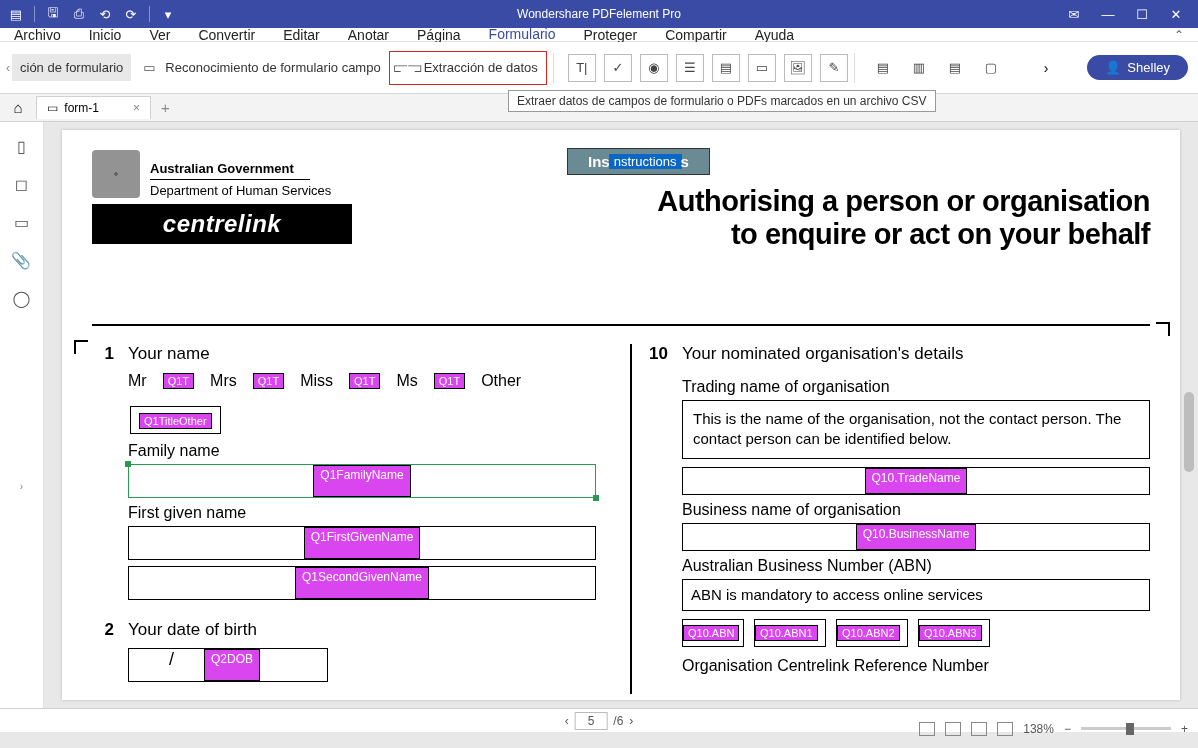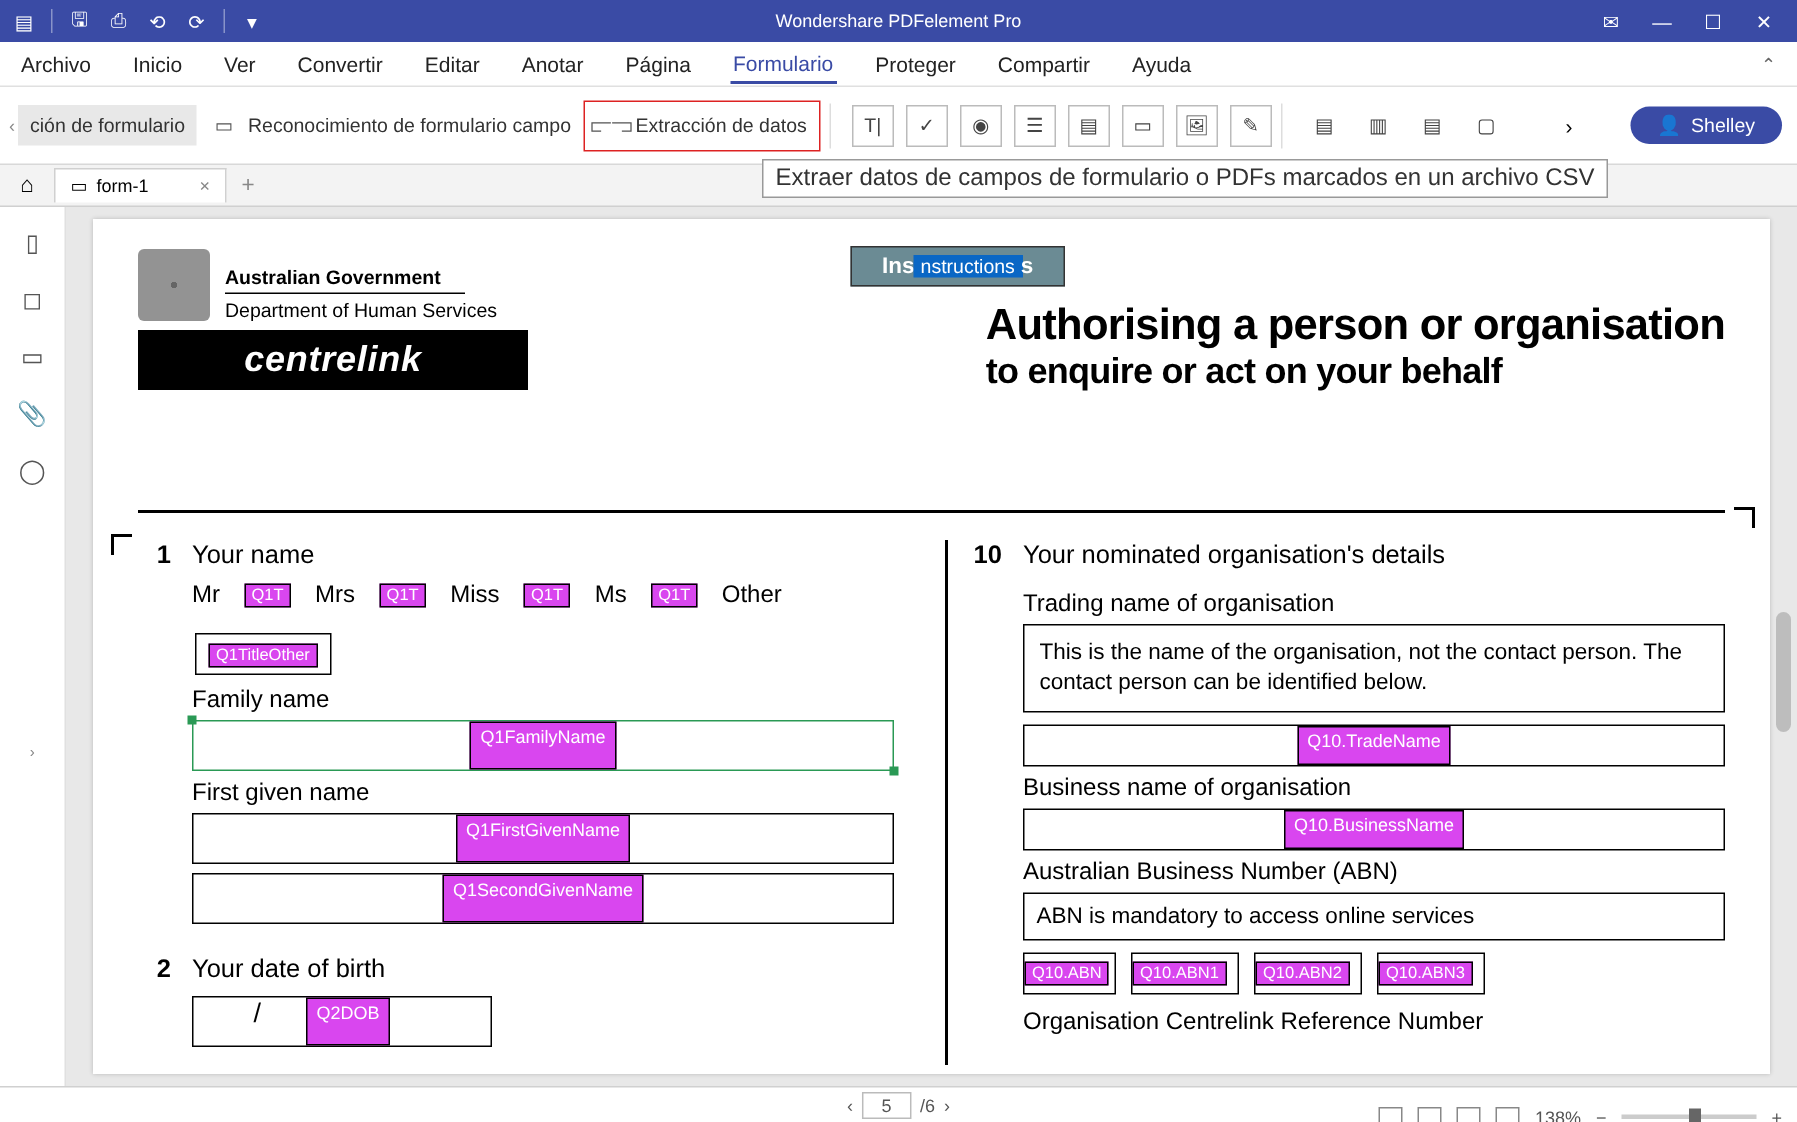--- a/index.html
+++ b/index.html
@@ -7,37 +7,37 @@
 
 
 .titlebar { height: 28px; background: #3a4ba5; display: flex; align-items: center; color: #fff; position: relative; }
 .titlebar .qat { display: flex; align-items: center; gap: 10px; padding-left: 8px; }
 .titlebar .qat-ico { width: 16px; height: 16px; display: flex; align-items: center; justify-content: center; font-size: 13px; }
 .titlebar .apptitle { position: absolute; left: 50%; transform: translateX(-50%); font-size: 12px; }
 .titlebar .winbtns { position: absolute; right: 0; display: flex; gap: 18px; padding-right: 14px; align-items: center; }
 .titlebar .winbtn { width: 16px; height: 16px; display:flex; align-items:center; justify-content:center; font-size:13px; }
 
 
-.menubar { height: 30px; background: #fff; display: flex; align-items: center; padding: 4px 12px; gap: 24px; border-bottom: 1px solid #e0e0e0; position: relative; }
+.menubar { height: 14px; background: #fff; display: flex; align-items: center; padding: 4px 12px; gap: 24px; border-bottom: 1px solid #e0e0e0; position: relative; }
 .menubar .menuitem { font-size: 14px; color: #222; cursor: pointer; padding: 4px 2px; }
 .menubar .menuitem.active { color: #3a4ba5; border-bottom: 2px solid #3a4ba5; }
 .menubar .chev { position: absolute; right: 14px; font-size: 12px; color: #666; }
 
 
 .ribbon { height: 52px; background: #fff; display: flex; align-items: center; padding: 0 4px; border-bottom: 1px solid #d8d8d8; position: relative; }
 .ribbon .rbtn { display: flex; align-items: center; gap: 6px; padding: 6px 8px; font-size: 13px; color: #333; cursor: pointer; }
 .ribbon .rbtn.cut { background: #e8e8e8; }
 .ribbon .rbtn.boxed { border: 1.5px solid #d22; }
 .ribbon .rico { width: 20px; height: 20px; display:flex; align-items:center; justify-content:center; color:#555; }
 .ribbon .sep { width:1px; height:30px; background:#ddd; margin:0 6px; }
 .ribbon .tools { display:flex; gap:8px; margin-left:8px; }
 .ribbon .tool { width:28px; height:28px; border:1px solid #bbb; display:flex; align-items:center; justify-content:center; font-size:13px; color:#444; }
 .ribbon .scroll-r { position:absolute; right:140px; width:24px; height:28px; display:flex; align-items:center; justify-content:center; font-size:14px; background:#fff; }
 .userpill { position:absolute; right:10px; background:#3a4ba5; color:#fff; border-radius:16px; padding:5px 18px; font-size:13px; display:flex; align-items:center; gap:6px; }
-.tooltip { position:absolute; top:48px; left:508px; background:#fff; border:1px solid #999; padding:3px 8px; font-size:16px; color:#333; z-index:5; white-space:nowrap; }
+.tooltip { position:absolute; top:48px; left:508px; background:#fff; border:1px solid #999; padding:3px 8px; font-size:12px; color:#333; z-index:5; white-space:nowrap; }
 
 
 .tabstrip { height: 28px; background: #f3f3f3; display: flex; align-items: center; border-bottom: 1px solid #d0d0d0; padding-left:4px; }
 .tabstrip .home { width:28px; display:flex; justify-content:center; font-size:15px; }
 .tabstrip .tab { display:flex; align-items:center; gap:6px; background:#fff; padding:4px 10px; font-size:12px; border:1px solid #d0d0d0; border-bottom:none; margin-left:4px; }
 .tabstrip .tab .close { color:#888; font-size:12px; margin-left:28px; }
 .tabstrip .add { margin-left:10px; color:#888; font-size:15px; }
 
 
 .main { display:flex; height: calc(748px - 28px - 30px - 52px - 28px - 24px); }
@@ -48,23 +48,23 @@
 
 
 .pghdr { display:flex; align-items:flex-start; }
 .pghdr .gov { display:flex; gap:10px; align-items:flex-end; }
 .coat { width:48px; height:48px; background:radial-gradient(circle at 50% 50%, #555 0 2px, transparent 2px), linear-gradient(#888,#888); border-radius:4px; opacity:.9; }
 .gov-txt { font-size:13px; }
 .gov-txt .bold { font-weight:700; }
 .centrelink { background:#000; color:#fff; font-style:italic; font-weight:700; font-size:24px; padding:6px 24px; margin-top:6px; width:260px; text-align:center; letter-spacing:.5px; }
 .inst-btn { position:absolute; left:505px; top:18px; background:#6b8b94; color:#fff; border:1px solid #333; padding:4px 20px; font-size:15px; font-weight:700; display:flex; align-items:center; }
 .inst-btn .hi { background:#0a67c5; padding:0 5px; margin:0 -1px; font-weight:400; font-size:13px; }
-.pg-title { position:absolute; right:30px; top:55px; font-family:Arial,sans-serif; }
+.pg-title { position:absolute; right:30px; top:55px; text-align:right; font-family:Arial,sans-serif; }
 .pg-title .l1 { font-size:29px; font-weight:900; letter-spacing:-.5px; }
-.pg-title .l2 { font-size:24px; font-weight:900; letter-spacing:-.5px; }
+.pg-title .l2 { font-size:29px; font-weight:900; letter-spacing:-.5px; }
 .hrline { border-top:2px solid #000; margin-top:80px; }
 
 
 .cols { display:flex; margin-top:18px; gap:0; }
 .col { flex:1; }
 .col.left { border-right: none; padding-right:20px; position:relative; }
 .colsep { width:2px; background:#000; margin:0 14px; }
 .q { display:flex; gap:14px; margin-bottom:6px; }
 .qnum { font-size:17px; font-weight:900; width:22px; text-align:right; font-family:Arial; }
 .qbody { flex:1; font-family:Arial; }

